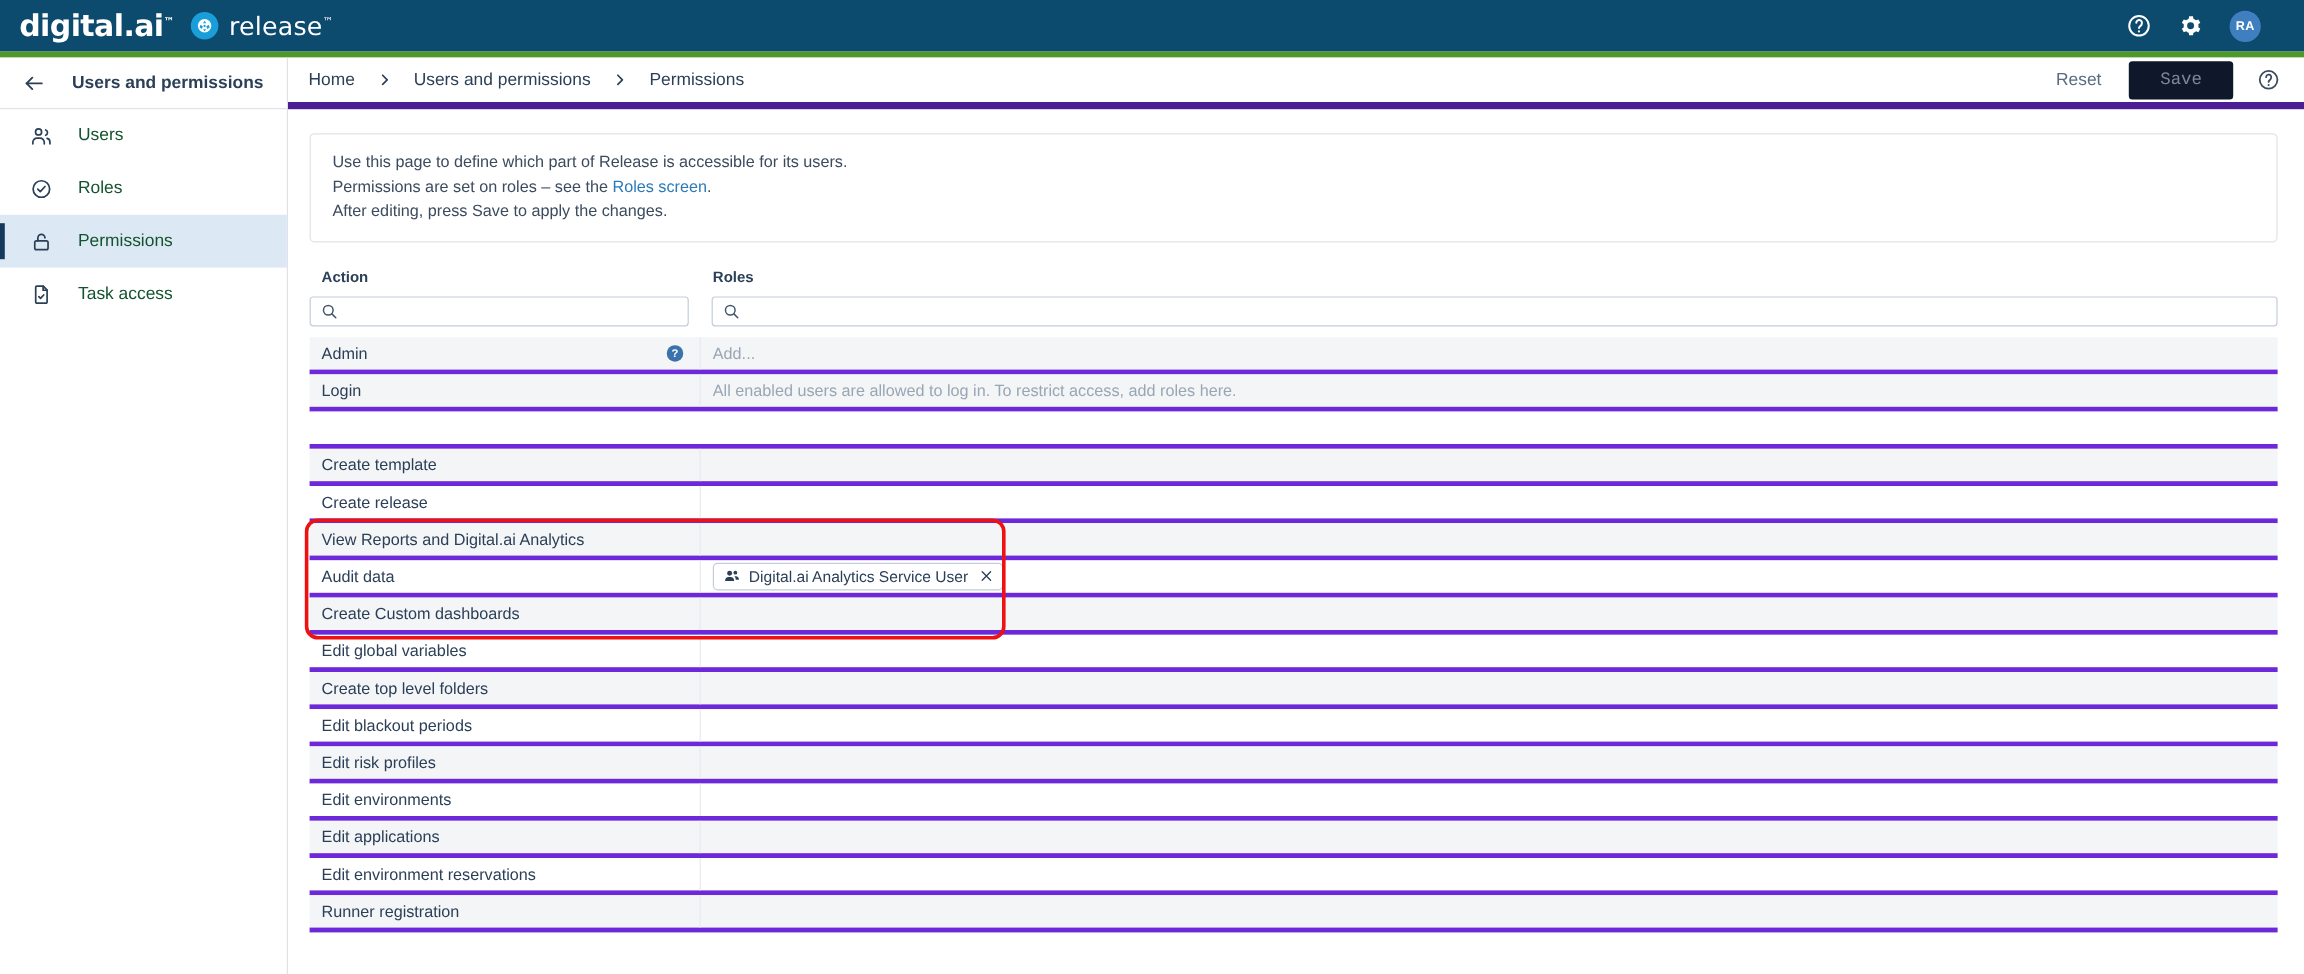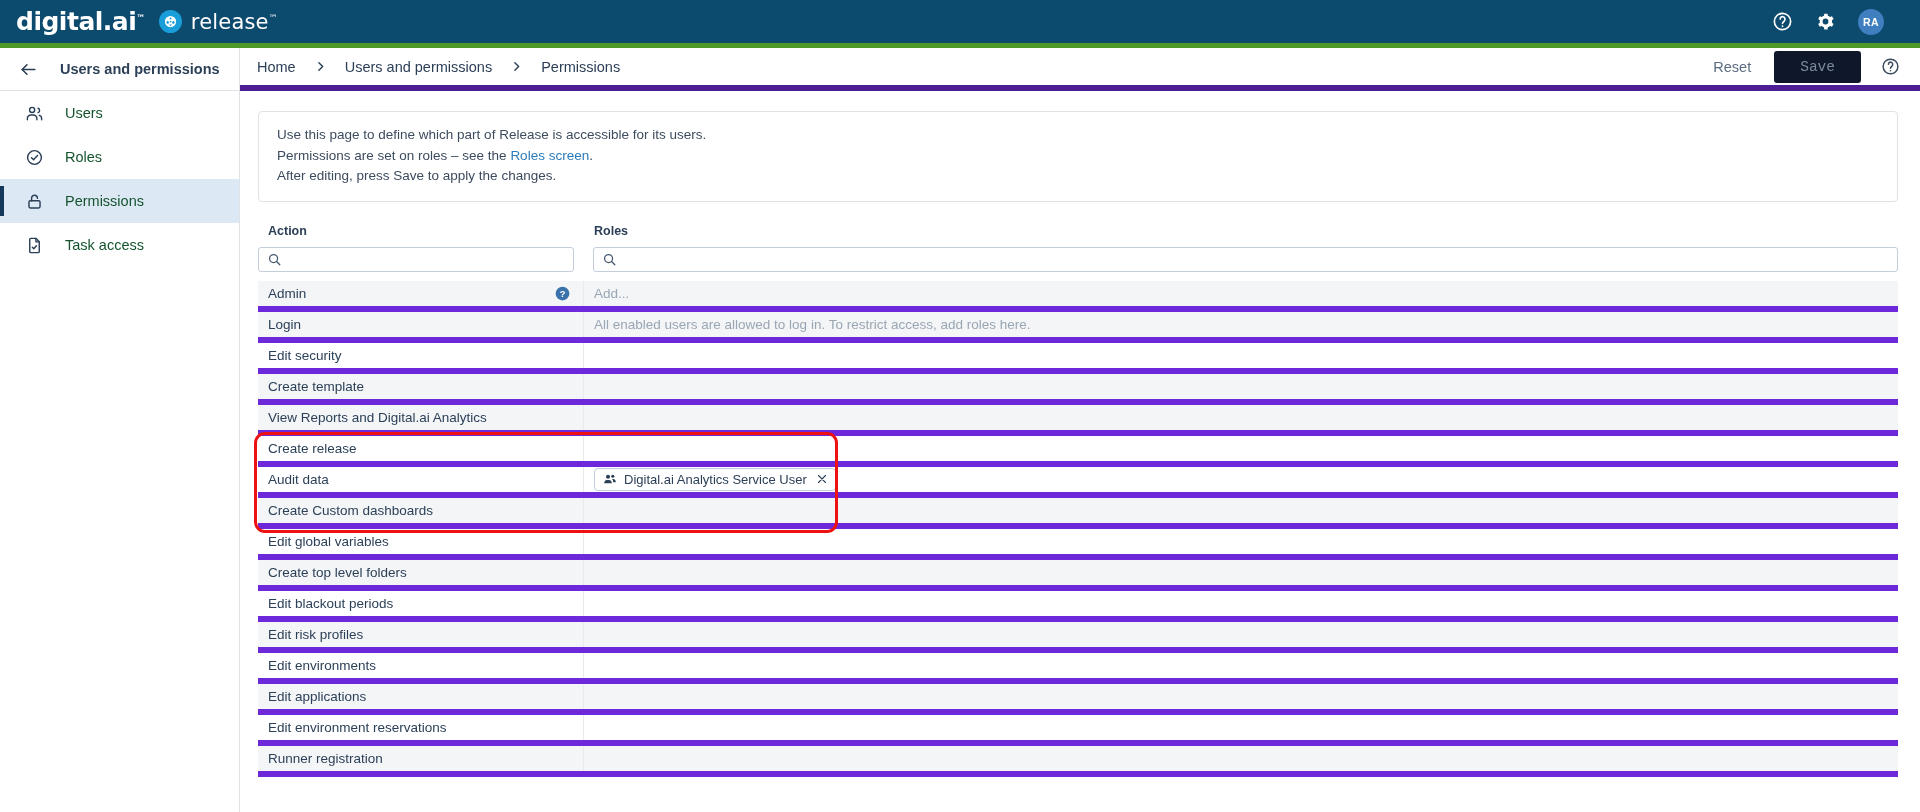--- a/index.html
+++ b/index.html
@@ -120,21 +120,21 @@
   #search-roles { flex: 1; }
   .search-ico { position: absolute; left: 8px; top: 4px; width: 15px; height: 15px; display:block; }
   .search-inp {
     width: 100%; height: 100%; border: none; outline: none; background: transparent;
     padding-left: 29px; font-size: 13px; color: #2b3f57; font-family: inherit;
   }
 
   #rows { position: relative; }
   .row {
     display: flex; align-items: flex-end; height: 31px;
-    border-bottom: 6px solid #6d28d9;
+    border-bottom: 4px solid #6d28d9;
   }
   .row.alt { background: #f3f5f7; }
   .row.plain { background: #ffffff; }
   .cell-action {
     width: 326px; flex: none; font-size: 13.5px; color: #2b3f57;
     padding-left: 10px; display: flex; align-items: center; height: 100%;
     border-right: 1px solid #e7eaee;
   }
   .cell-action .label { flex: 1; }
   .cell-roles {
@@ -303,40 +303,37 @@
         </div>
         <div class="row alt">
           <div class="cell-action">
             <span class="label">Login</span>
           </div>
           <div class="cell-roles">
             <span class="roles-hint">All enabled users are allowed to log in. To restrict access, add roles here.</span>
           </div>
         </div>
         <div class="row plain">
-          <div class="cell-action">
-            <span class="label">Edit security</span>
-          </div>
           <div class="cell-roles"></div>
         </div>
         <div class="row alt">
           <div class="cell-action">
             <span class="label">Create template</span>
           </div>
           <div class="cell-roles"></div>
         </div>
+        <div class="row plain">
+          <div class="cell-action">
+            <span class="label">Create release</span>
+          </div>
+          <div class="cell-roles"></div>
+        </div>
         <div class="row alt">
           <div class="cell-action">
             <span class="label">View Reports and Digital.ai Analytics</span>
-          </div>
-          <div class="cell-roles"></div>
-        </div>
-        <div class="row plain">
-          <div class="cell-action">
-            <span class="label">Create release</span>
           </div>
           <div class="cell-roles"></div>
         </div>
         <div class="row plain">
           <div class="cell-action">
             <span class="label">Audit data</span>
           </div>
           <div class="cell-roles">
             <span class="chip">
               <svg class="chip-ico" viewBox="0 0 24 24" fill="#2b3f57">

